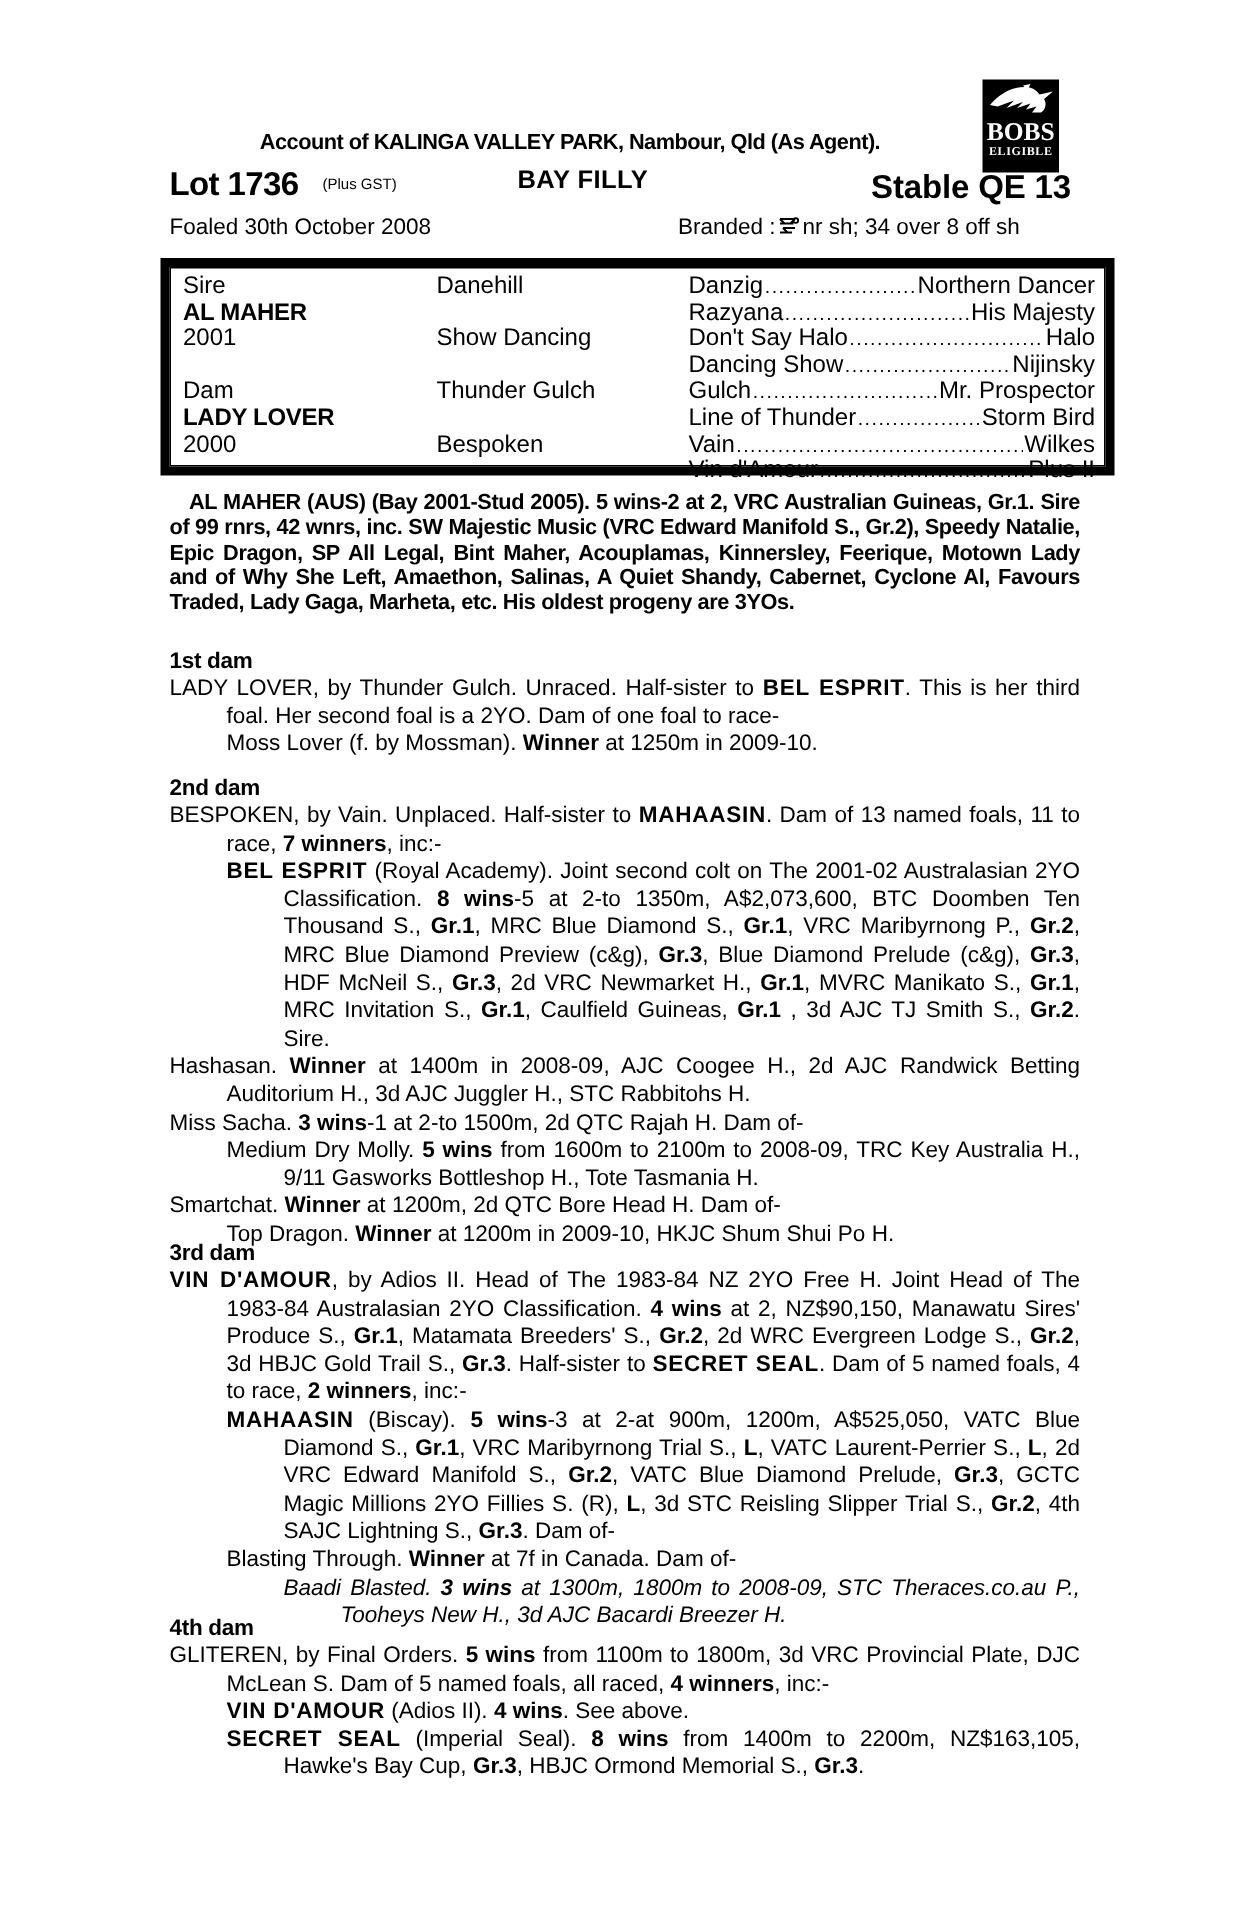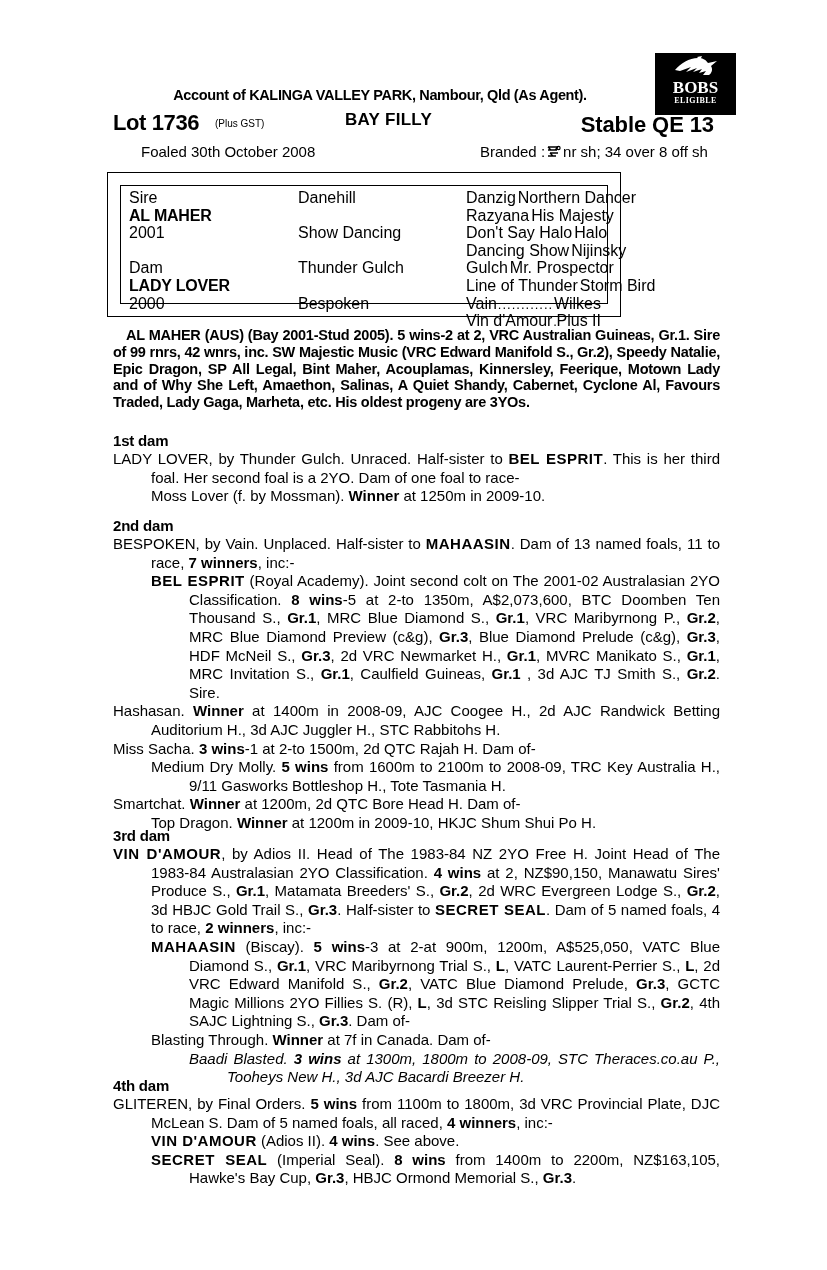--- a/index.html
+++ b/index.html
@@ -20,21 +20,21 @@
     left: 0; top: 0;
     width: 827px;
     height: 1270px;
   }
 
   
   .bobs-logo {
     position: absolute;
     left: 655px;
     top: 53px;
-    width: 81px;
+    width: 51px;
     height: 62px;
     background: #000000;
     display: flex;
     flex-direction: column;
     align-items: center;
     justify-content: flex-start;
     padding-top: 3px;
     box-sizing: border-box;
   }
   .bobs-logo svg { display: block; }
@@ -99,21 +99,20 @@
     font-weight: bold;
     letter-spacing: -0.1px;
   }
 
   .foal-row {
     position: absolute;
     left: 113px; top: 143px;
     width: 601px;
     height: 22px;
     font-size: 15px;
-    margin-left: 28px;
   }
   .foaled { position: absolute; left: 0; top: 0; }
   .branded {
     position: absolute;
     left: 339px; top: 0;
     white-space: nowrap;
   }
   .brand-glyph {
     display: inline-block;
     width: 16px;
@@ -122,25 +121,25 @@
     vertical-align: -3px;
     margin: 0 1px;
   }
   .brand-glyph svg { position: absolute; left: 0; top: 0; }
 
   
   .ped-table {
     position: absolute;
     left: 107px;
     top: 172px;
-    width: 514px;
+    width: 636px;
     height: 145px;
-    border: 1px solid #000000;
+    border: 6px solid #000000;
     box-sizing: border-box;
-    padding: 12px;
+    padding: 0;
   }
   .ped-inner {
     position: relative;
     width: 100%;
     height: 100%;
     border: 1px solid #000;
     box-sizing: border-box;
   }
   .ped-col1 { position: absolute; left: 8px;  top: 3px; width: 160px; }
   .ped-col2 { position: absolute; left: 177px; top: 3px; width: 170px; }

